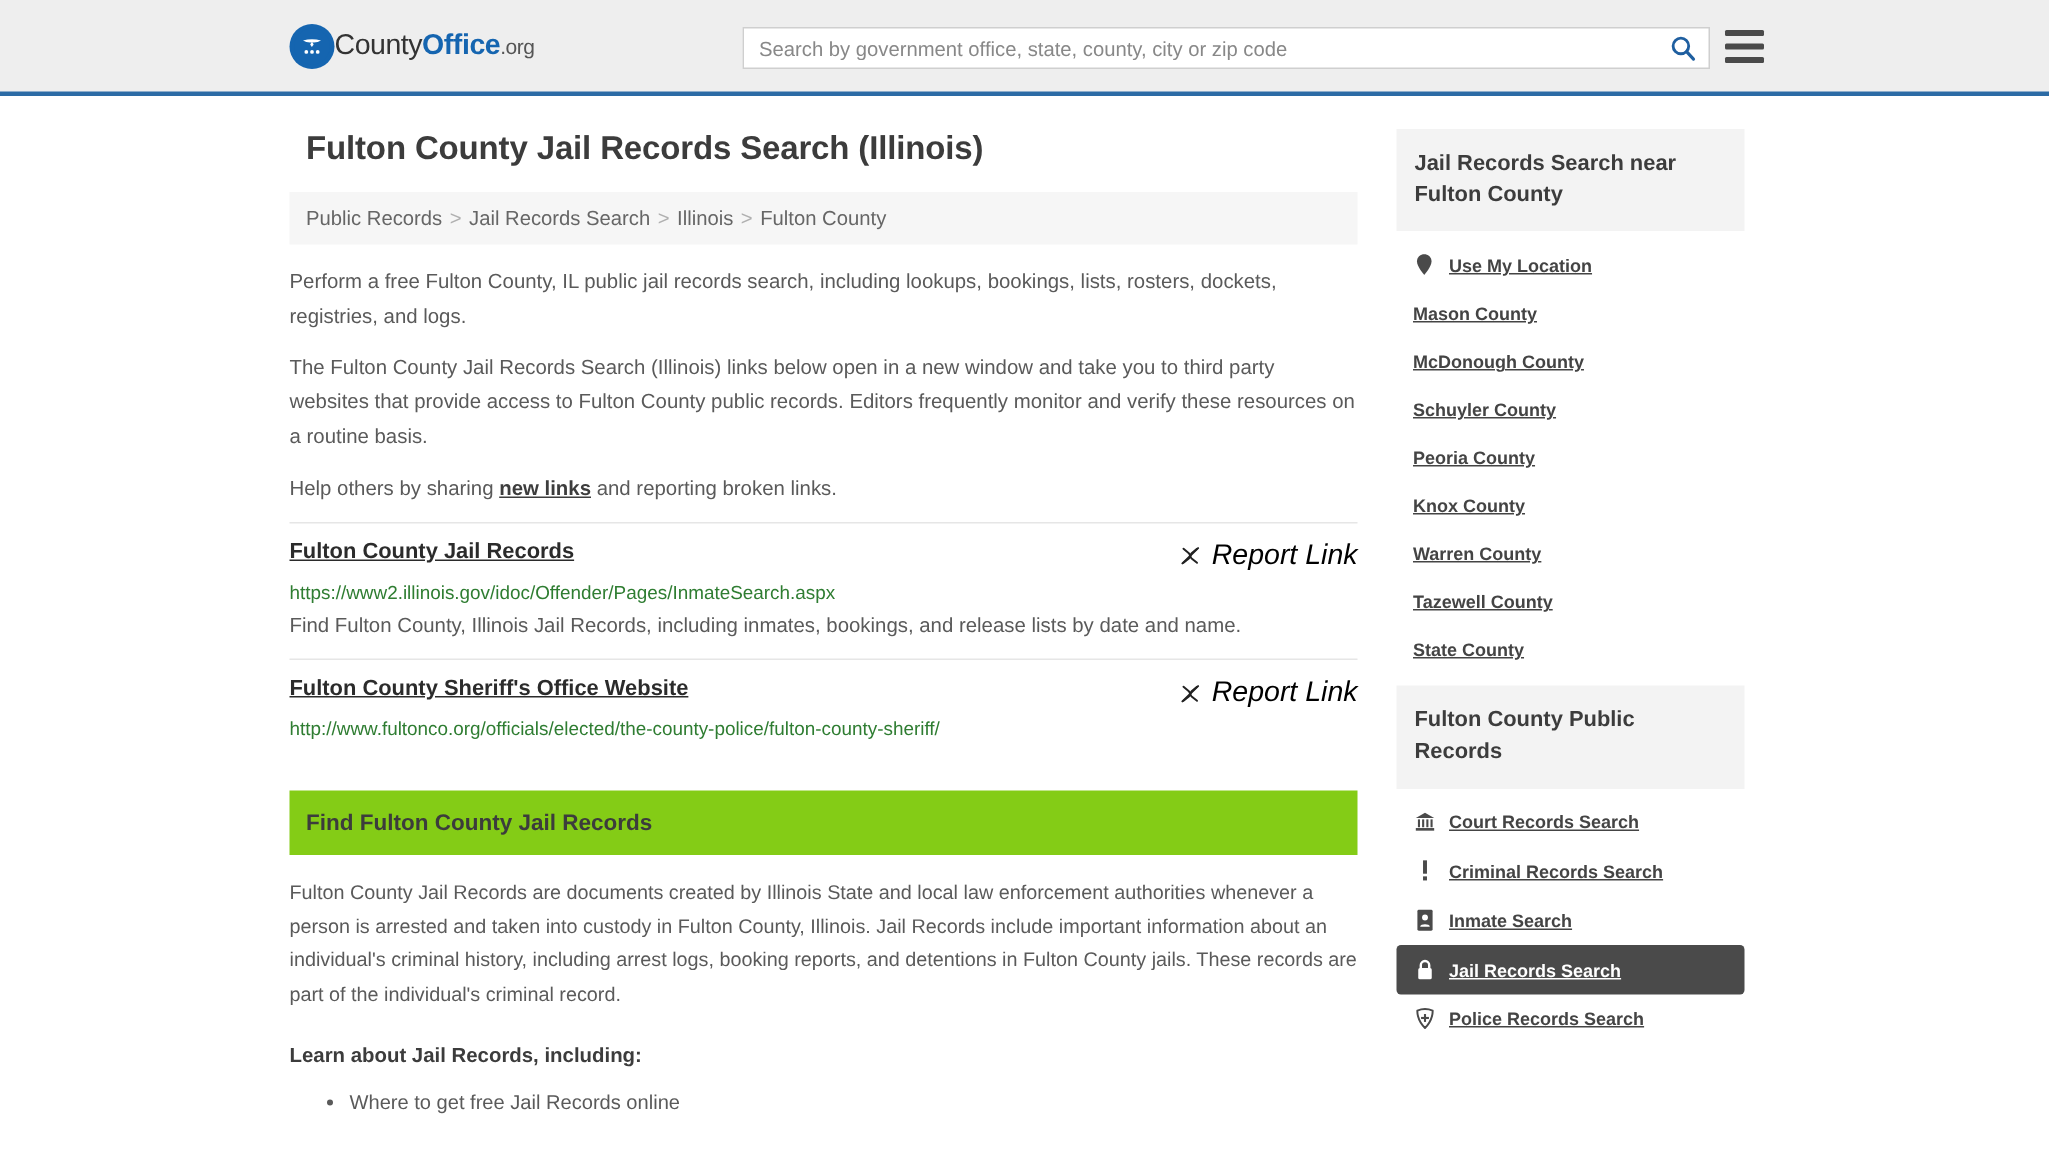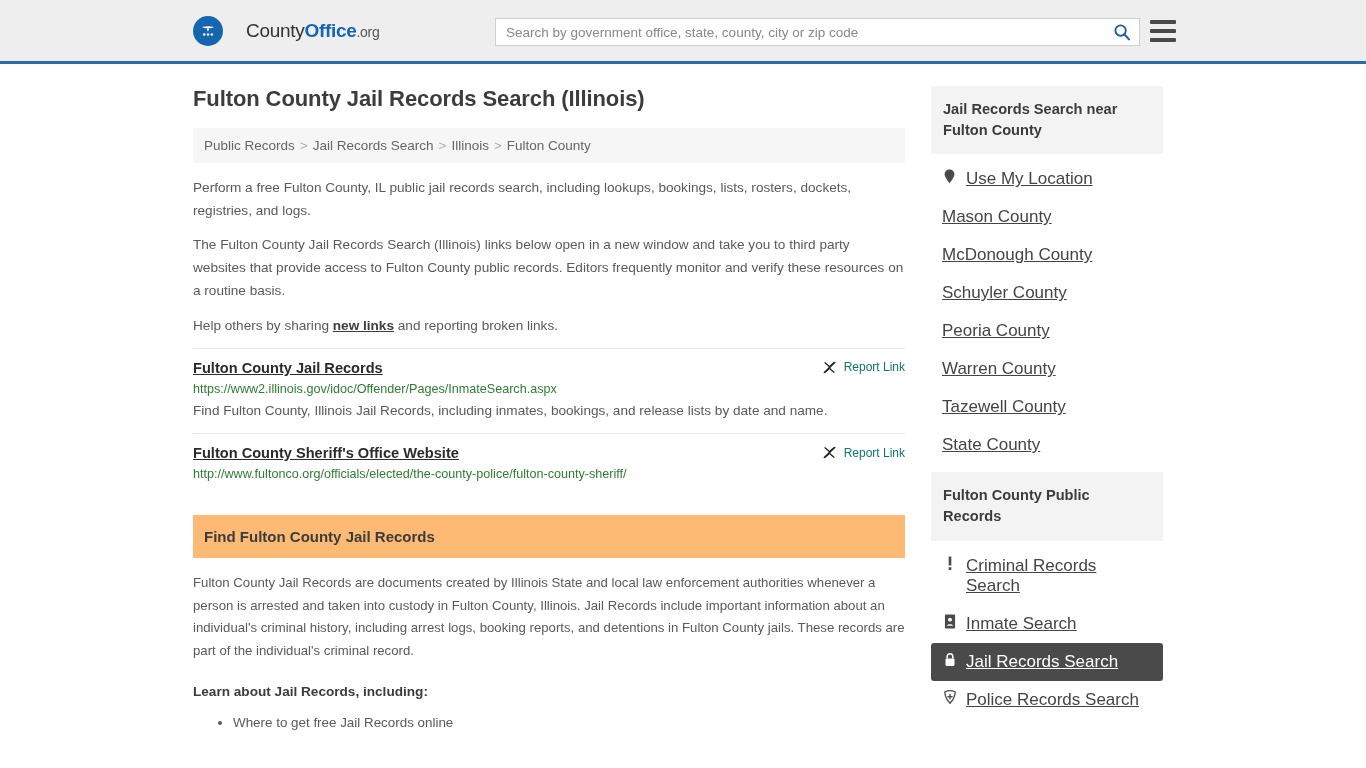--- a/index.html
+++ b/index.html
@@ -17,21 +17,21 @@
     background: #eeeeee;
     border-bottom: 3px solid #2c6ba5;
     display: flex;
     align-items: center;
     position: relative;
   }
   .logo-wrap {
     display: flex;
     align-items: center;
     margin-left: 193px;
-    gap: 23px;
+    gap: 0;
   }
   .logo-mark {
     width: 30px; height: 30px;
     border-radius: 50%;
     background: #1565b0;
     display: flex;
     align-items: center;
     justify-content: center;
     flex-shrink: 0;
   }
@@ -100,21 +100,21 @@
     gap: 26px;
     padding-top: 22px;
   }
   .col-main { width: 712px; flex: 0 0 712px; }
   .col-side { width: 232px; flex: 0 0 232px; }
 
   h1.page-title {
     font-size: 22px;
     font-weight: 700;
     color: #3c3c3c;
-    margin: 0 0 16px 0;
+    margin: 0 0 16px 11px;
     letter-spacing: -0.1px;
   }
 
   .breadcrumb {
     background: #f6f6f6;
     padding: 10px 11px;
     font-size: 13.5px;
     color: #666666;
     margin-bottom: 13px;
   }
@@ -153,43 +153,44 @@
     font-size: 14.6px;
     font-weight: 700;
     color: #2b2b2b;
     text-decoration: underline;
     cursor: pointer;
   }
   .report-link {
     display: flex;
     align-items: center;
     gap: 7px;
-    font-size: 12px;
-    color: #0f766e;
+    font-size: 19px;
+    color: #000000;
     cursor: pointer;
     white-space: nowrap;
     flex-shrink: 0;
     padding-left: 14px;
+    font-style: italic;
   }
   .link-url {
     font-size: 12.6px;
     color: #2f7d32;
     margin-top: 6px;
     word-break: break-all;
   }
   .link-desc {
     font-size: 13.6px;
     line-height: 1.72;
     color: #5a5a5a;
     margin-top: 3px;
   }
 
   
   .section-head {
-    background: #fdba74;
+    background: #84cc16;
     padding: 13px 11px;
     margin-top: 34px;
     font-size: 15px;
     font-weight: 700;
     color: #3c3c3c;
   }
   .section-body p {
     font-size: 13.2px;
     line-height: 1.72;
     color: #5a5a5a;
@@ -218,26 +219,27 @@
     padding: 13px 12px;
     font-size: 14.6px;
     font-weight: 700;
     color: #3c3c3c;
     line-height: 1.45;
   }
   .side-list { padding: 6px 0 0 0; margin: 0; list-style: none; }
   .side-list li { margin: 0; }
   .side-item {
     display: flex;
-    align-items: flex-start;
+    align-items: flex-end;
     gap: 9px;
     padding: 9px 11px;
     text-decoration: none;
     color: #444444;
-    font-size: 17px;
+    font-size: 12px;
+    font-weight: bold;
   }
   .side-item .lbl { text-decoration: underline; }
   .side-item.active {
     background: #4a4a4a;
     border-radius: 3px;
     color: #ffffff;
   }
   .side-item.active .lbl { color: #ffffff; }
   .side-icon {
     width: 15px;
@@ -371,40 +373,60 @@
               <span class="lbl">Schuyler County</span>
             </a>
           </li>
         <li>
             <a href="#" class="side-item">
               <span class="lbl">Peoria County</span>
             </a>
           </li>
         <li>
             <a href="#" class="side-item">
+              <span class="lbl">Knox County</span>
+            </a>
+          </li>
+        <li>
+            <a href="#" class="side-item">
               <span class="lbl">Warren County</span>
             </a>
           </li>
         <li>
             <a href="#" class="side-item">
               <span class="lbl">Tazewell County</span>
             </a>
           </li>
         <li>
             <a href="#" class="side-item">
               <span class="lbl">State County</span>
             </a>
           </li>
       </ul>
     </div>
 
     <div class="side-box">
       <div class="side-head">Fulton County Public Records</div>
       <ul class="side-list">
 
+        <li>
+          <a href="#" class="side-item">
+            <span class="side-icon">
+              <svg width="14" height="14" viewBox="0 0 16 16" aria-hidden="true">
+                <path d="M8 1 L15 5 L1 5 Z" fill="#4a4a4a"></path>
+                <rect x="2.6" y="6" width="1.6" height="6" fill="#4a4a4a"></rect>
+                <rect x="5.8" y="6" width="1.6" height="6" fill="#4a4a4a"></rect>
+                <rect x="9" y="6" width="1.6" height="6" fill="#4a4a4a"></rect>
+                <rect x="12.2" y="6" width="1.6" height="6" fill="#4a4a4a"></rect>
+                <rect x="1" y="12.6" width="14" height="2" fill="#4a4a4a"></rect>
+              </svg>
+            </span>
+            <span class="lbl">Court Records Search</span>
+          </a>
+        </li>
 
         <li>
           <a href="#" class="side-item">
             <span class="side-icon">
               <svg width="6" height="15" viewBox="0 0 6 16" aria-hidden="true">
                 <rect x="1.6" y="0.6" width="2.8" height="9.5" fill="#4a4a4a"></rect>
                 <rect x="1.6" y="12" width="2.8" height="2.9" fill="#4a4a4a"></rect>
               </svg>
             </span>
             <span class="lbl">Criminal Records Search</span>

